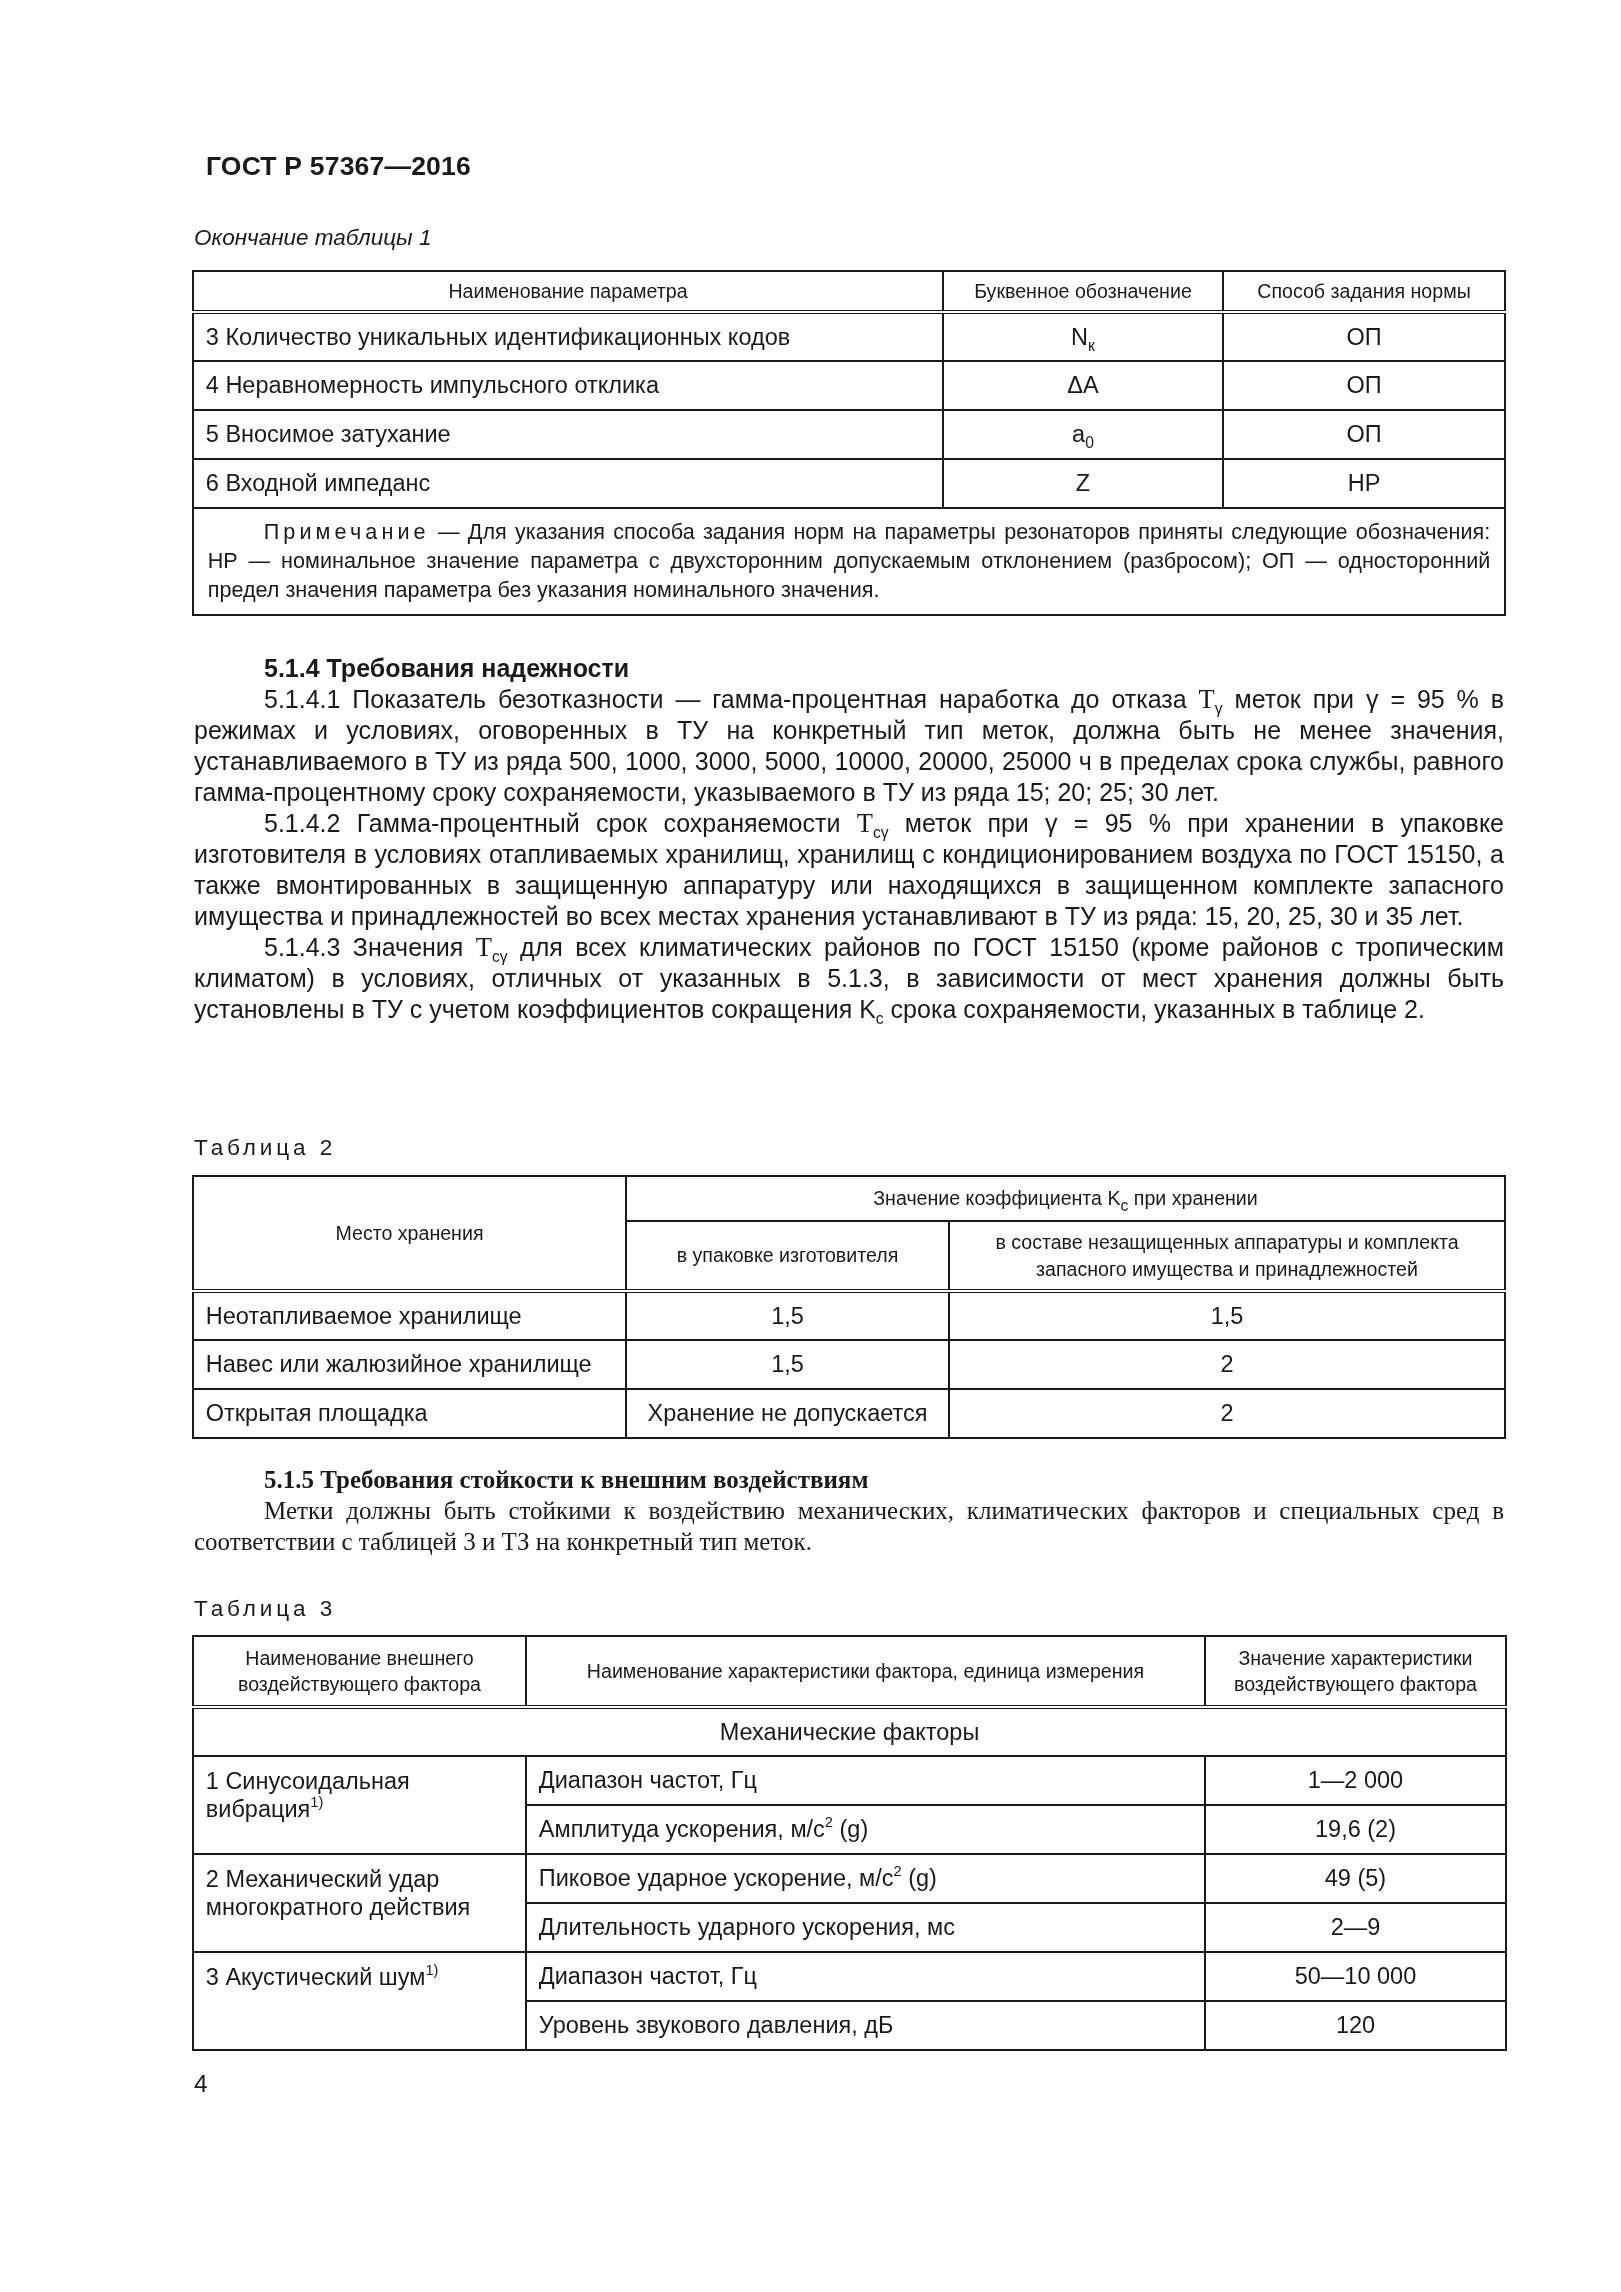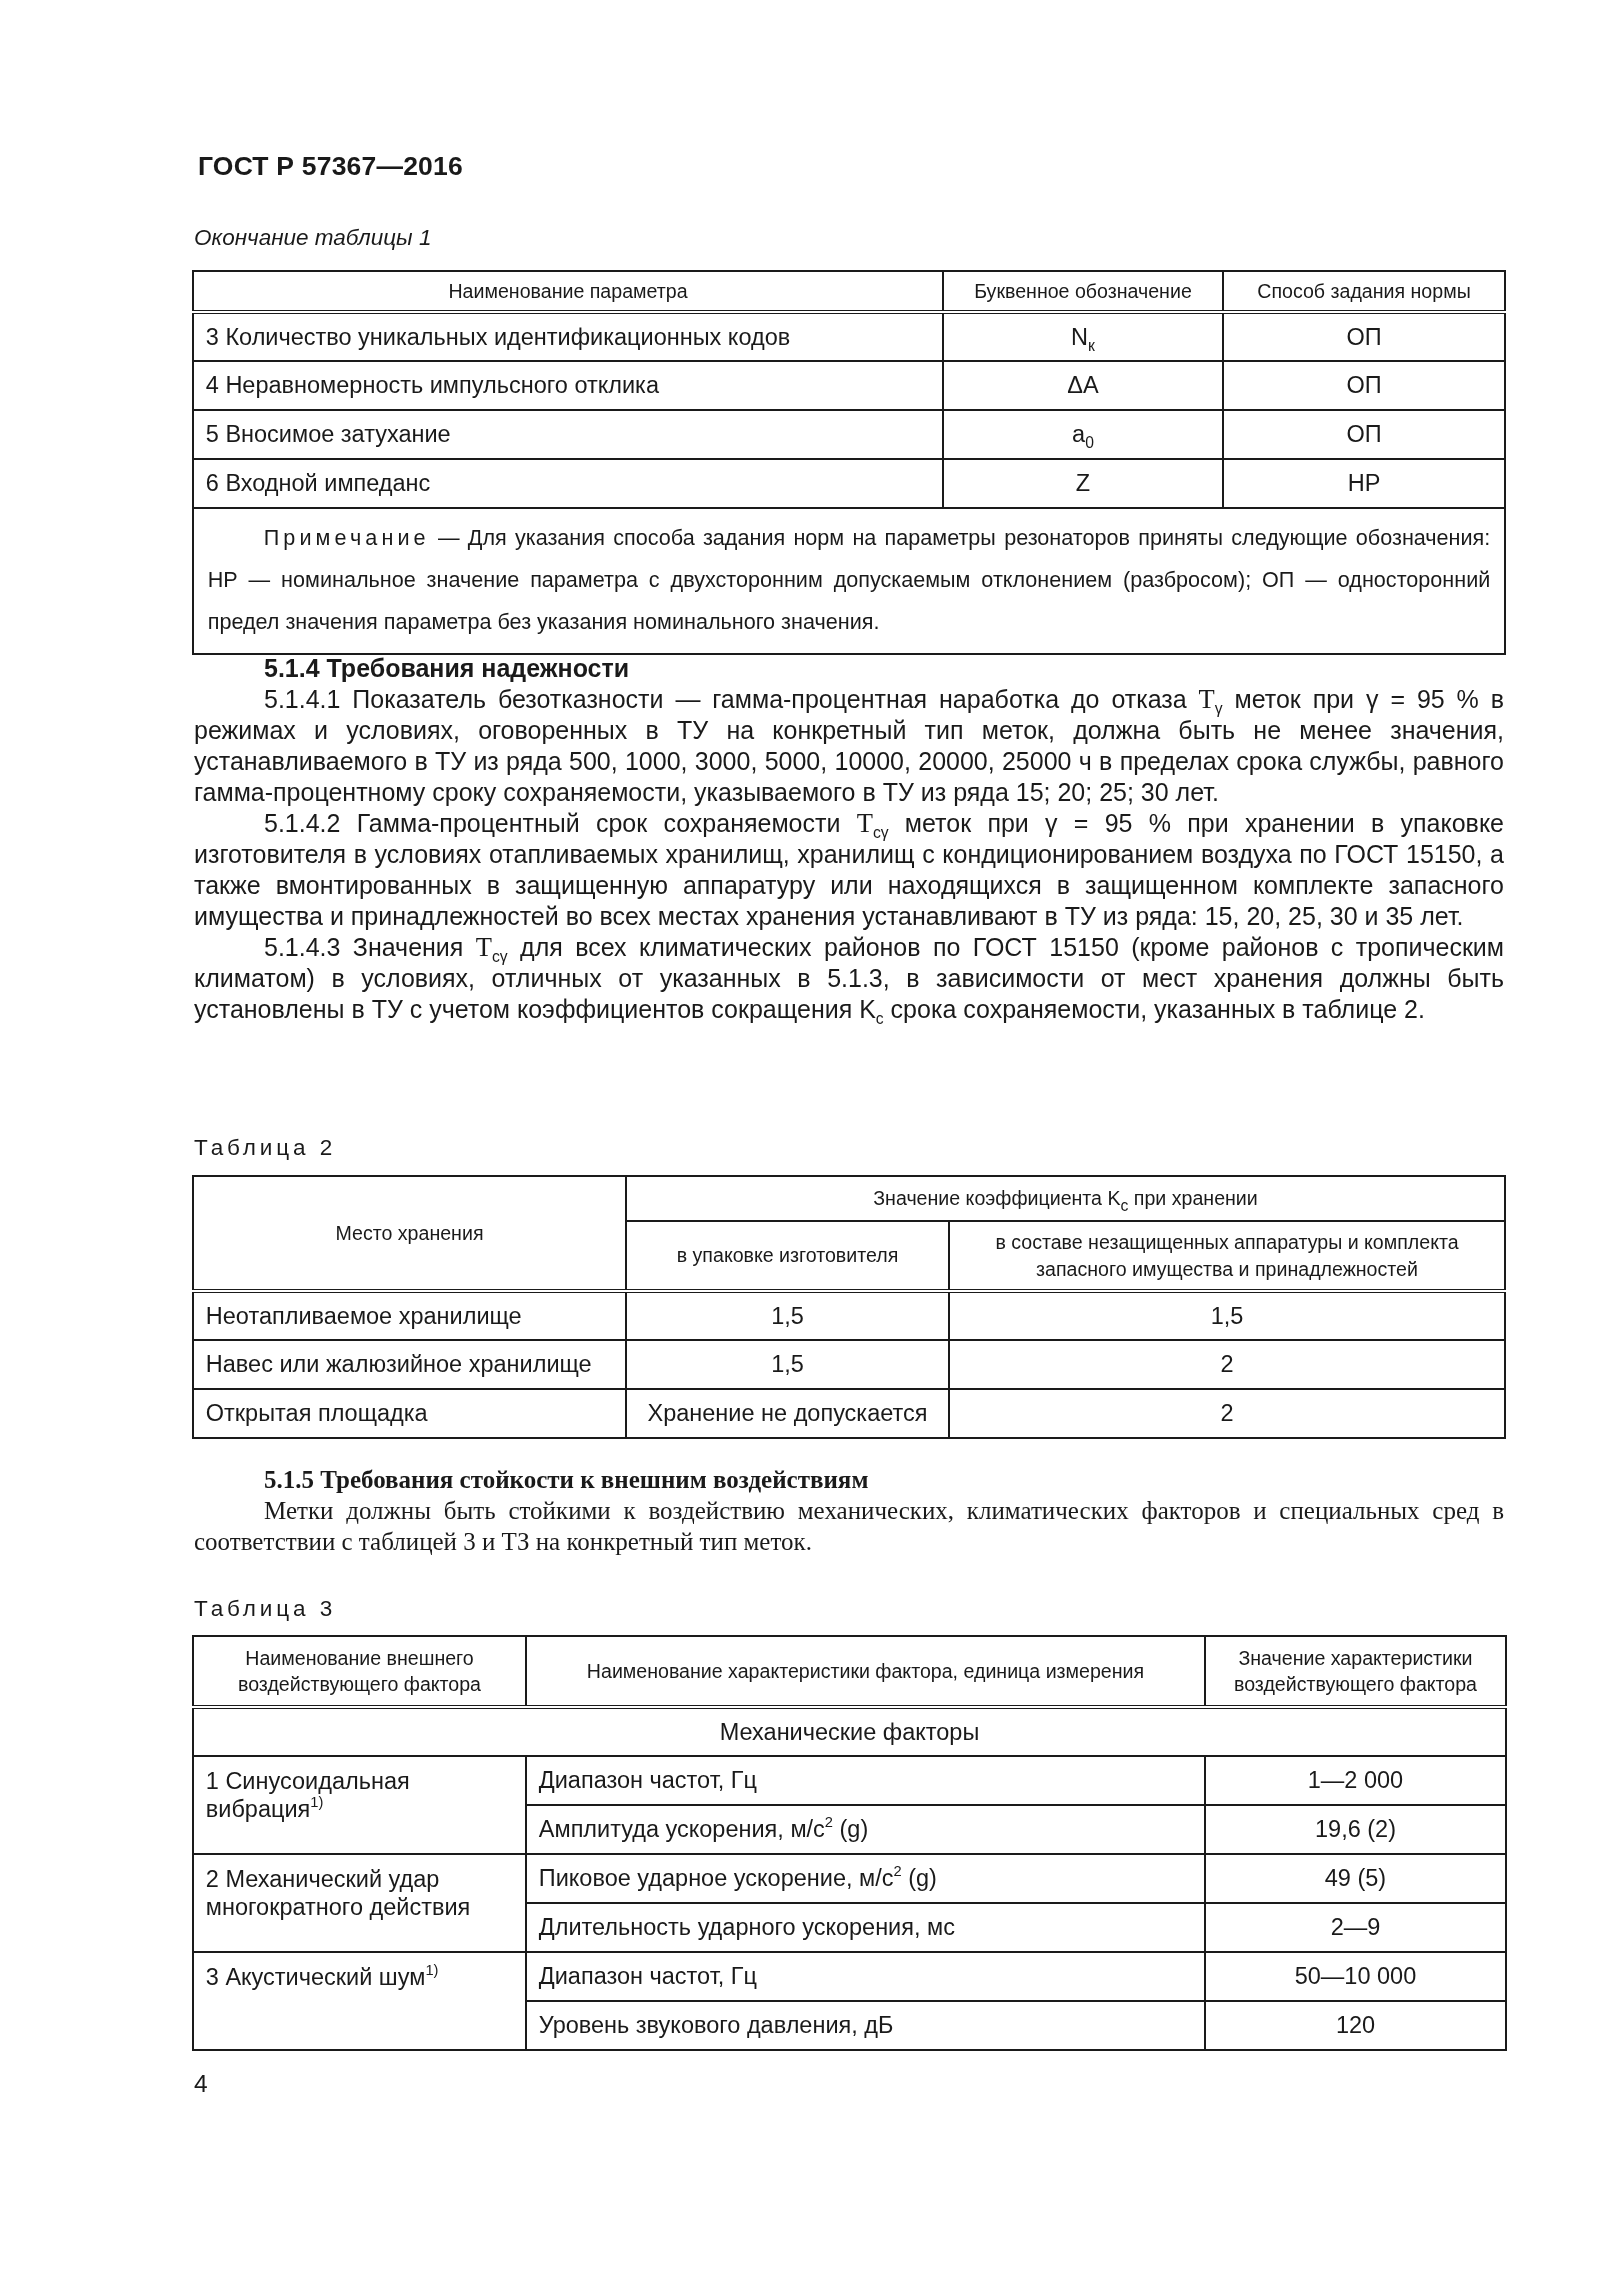--- a/index.html
+++ b/index.html
@@ -1,33 +1,33 @@
 <!DOCTYPE html>
 <html><head>
 <meta charset="utf-8">
 <style>
   html, body { margin: 0; padding: 0; background: #ffffff; }
   body { width: 1621px; height: 2293px; position: relative; overflow: hidden;
          font-family: "Liberation Sans", "DejaVu Sans", sans-serif; color: #1a1a1a; }
   .abs { position: absolute; }
-  .doc-header { left: 198px; top: 151px; font-size: 26.5px; font-weight: bold; letter-spacing: 0.2px; }
+  .doc-header { left: 206px; top: 151px; font-size: 26.5px; font-weight: bold; letter-spacing: 0.2px; }
   .table-caption-italic { left: 194px; top: 225px; font-size: 22.5px; font-style: italic; }
   .table-caption { font-size: 22.5px; letter-spacing: 3.9px; }
 
   table { border-collapse: collapse; position: absolute; table-layout: fixed; }
   td, th { border: 2px solid #1a1a1a; font-weight: normal; padding: 0 11.8px; vertical-align: middle; }
   .hdr { font-size: 19.6px; text-align: center; line-height: 26.5px; }
   .cell { font-size: 23.5px; line-height: 29px; }
   .c { text-align: center; }
   .dbl-bottom { border-bottom: 4.9px double #1a1a1a !important; }
 
   #t1 { left: 192px; top: 270px; width: 1312px; }
   #t1 .hrow { height: 41px; }
   #t1 .row { height: 49px; }
-  .note-cell { font-size: 21.6px; line-height: 42px; padding: 7.8px 13.7px 9.8px 13.7px; text-align: justify; }
+  .note-cell { font-size: 21.6px; line-height: 29px; padding: 7.8px 13.7px 9.8px 13.7px; text-align: justify; }
   .spaced { letter-spacing: 4.1px; }
 
   .body-text { left: 194px; width: 1310px; font-size: 25px; line-height: 31px; text-align: justify; }
   .p { margin: 0; text-indent: 70px; }
   .h { margin: 0; text-indent: 70px; font-weight: bold; }
   .T { font-family: "Liberation Serif", "DejaVu Serif", serif; font-size: 26.5px; }
   sub { font-size: 15.7px; vertical-align: -5.9px; line-height: 0; }
   sup { font-size: 14.7px; vertical-align: 9.8px; line-height: 0; }
 
   #t2 { left: 192px; top: 1175px; width: 1312px; }

